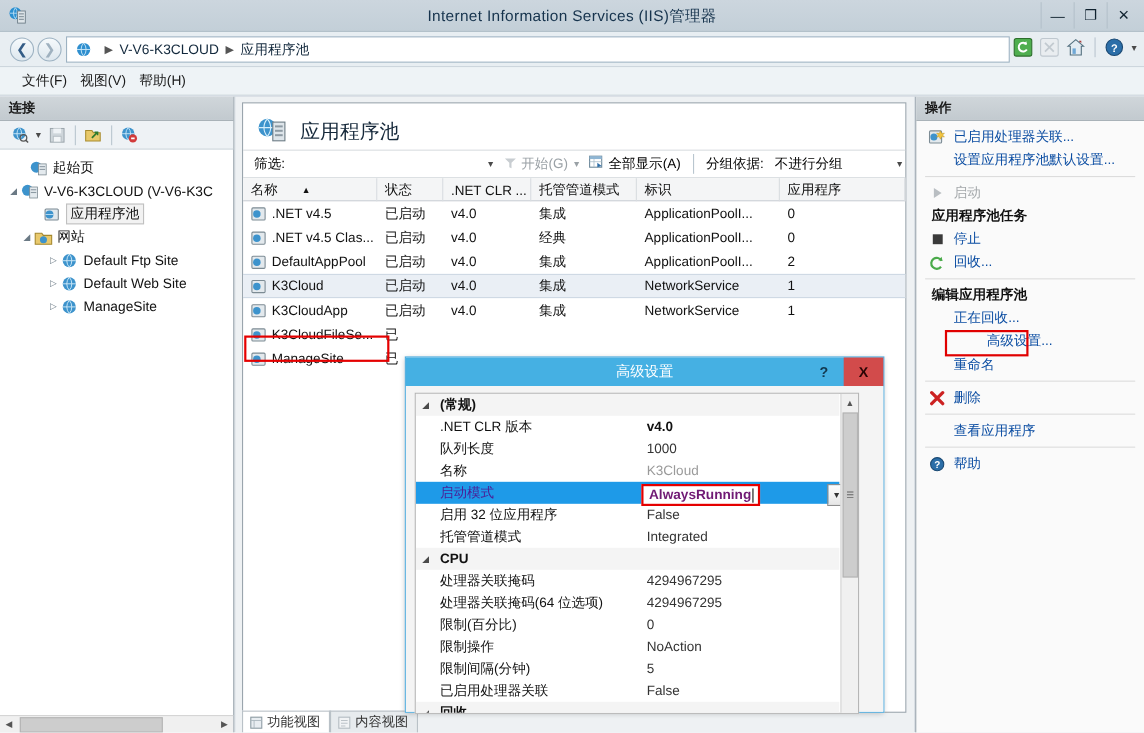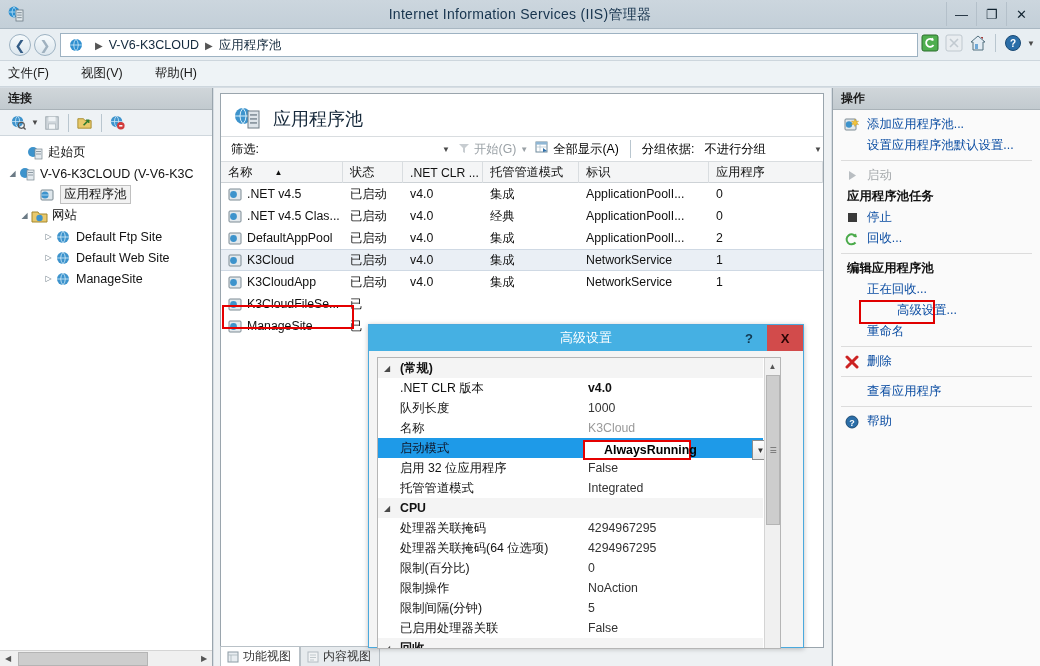--- a/index.html
+++ b/index.html
@@ -54,21 +54,21 @@
   .crumb-sep { color: #555; margin: 0 6px; font-size: 10px; }
   .crumb-txt { color: #12283c; font-size: 12.5px; }
   .addr-tools { position: absolute; right: 5px; top: 4px; display: flex; align-items: center; gap: 4px; }
   .tool-ico { width: 20px; height: 20px; display: flex; align-items: center; justify-content: center; }
   .vsep { width: 1px; height: 18px; background: #b9c6cf; margin: 0 3px; }
 
   
   .menubar {
     position: absolute; left: 0; top: 61px; width: 1040px; height: 26px;
     background: #eef3f6; border-bottom: 1px solid #cdd6dd;
-    display: flex; align-items: center; padding-left: 8px; gap: 32px;
+    display: flex; align-items: center; padding-left: 20px; gap: 12px;
   }
   .menuitem { font-size: 12.5px; color: #1a1a1a; }
 
   
   .panel-head {
     height: 22px; background: linear-gradient(#d0d6da, #c2cacf);
     border-bottom: 1px solid #a9b2b8;
     display: flex; align-items: center; padding-left: 8px;
     font-weight: bold; font-size: 12px; color: #1b1b1b;
   }
@@ -197,28 +197,28 @@
   }
   .pg-rows { position: absolute; left: 0; top: 0; right: 17px; }
   .prow { display: flex; height: 20px; align-items: center; font-size: 12.3px; color: #111; }
   .prow.cat { font-weight: bold; background: #f4f4f4; }
   .prow .exp { width: 18px; text-align: center; color: #4a4a4a; font-size: 8px; }
   .prow .pk { width: 186px; padding-left: 4px; white-space: nowrap; overflow: hidden; }
   .prow .pv { flex: 1; padding-left: 6px; color: #333; white-space: nowrap; }
   .prow .pv.bold { font-weight: bold; color: #111; }
   .prow .pv.grayv { color: #9a9a9a; }
   .prow.selected { background: #1e9ae8; }
-  .prow.selected .pk, .prow.selected .exp { color: #0f172a; }
+  .prow.selected .pk, .prow.selected .exp { color: #4c1d95; }
   .prow.selected .pv { color: #111; }
 
   .editcell {
     position: absolute; left: 205px; top: 82px; width: 108px; height: 20px;
     border: 2px solid #e50000; background: #ffffff;
-    display: flex; align-items: center; padding-left: 19px;
-    font-size: 12.4px; font-weight: bold; color: #000000;
+    display: flex; align-items: center; padding-left: 5px;
+    font-size: 12.4px; font-weight: bold; color: #701a75;
   }
   .editcell .cursor { width: 1px; height: 13px; background: #111; margin-left: 1px; }
   .dropbtn {
     position: absolute; left: 374px; top: 82px; width: 17px; height: 20px;
     border: 1px solid #8d8d8d; background: linear-gradient(#fdfdfd,#e6e6e6);
     display: flex; align-items: center; justify-content: center; font-size: 8px; color: #333;
   }
 </style>
 </head>
 <body>
@@ -586,21 +586,21 @@
     <div class="act-list">
 
       <div class="act">
         <span class="aico">
           <svg width="16" height="15" viewBox="0 0 16 15">
             <rect x="1" y="2" width="11" height="11" rx="1" fill="#e3e9ed" stroke="#7c8b94"></rect>
             <circle cx="5" cy="7.5" r="3.2" fill="#3d93cc"></circle>
             <path d="M11 2l1.2 2.4 2.4-.4-1.6 1.8 1.6 1.8-2.4-.4L11 9.6 9.8 7.2 7.4 7.6 9 5.8 7.4 4l2.4.4z" fill="#f2c33c" stroke="#b8911c" stroke-width=".4"></path>
           </svg>
         </span>
-        <span>添加应用程序池...</span>
+        <span>已启用处理器关联...</span>
       </div>
 
       <div class="act">
         <span class="aico"></span>
         <span>设置应用程序池默认设置...</span>
       </div>
 
       <div class="act-sep"></div>
 
       <div class="act disabled">

